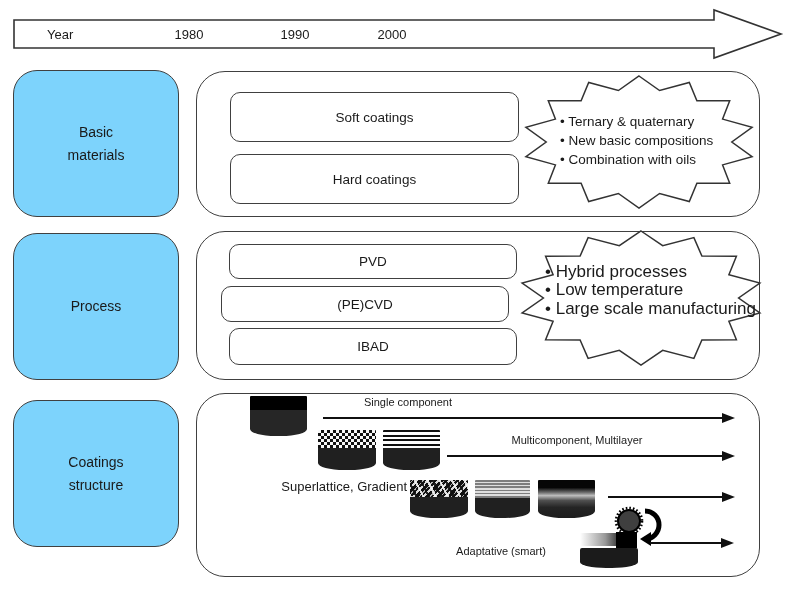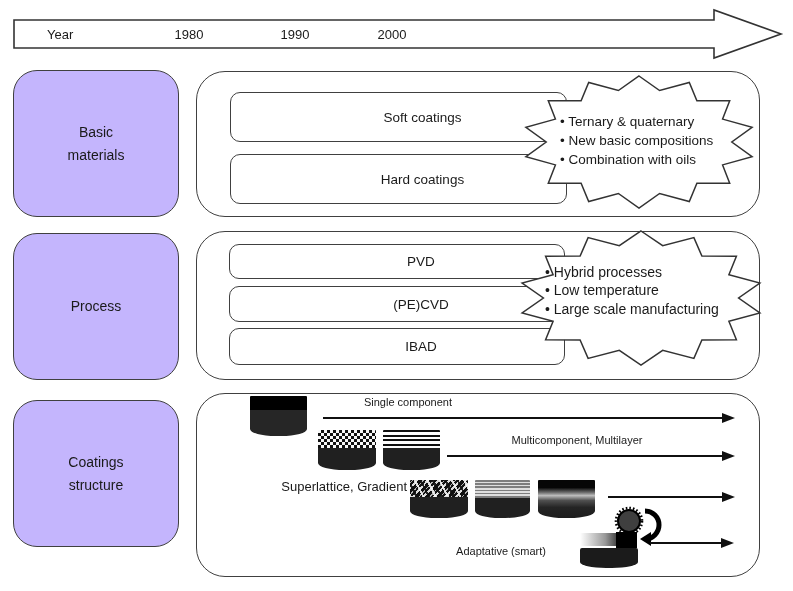--- a/index.html
+++ b/index.html
@@ -1,28 +1,28 @@
 <!DOCTYPE html>
 <html><head>
 <meta charset="utf-8">
 <style>
   html,body{margin:0;padding:0;background:#fff;}
   .canvas{position:relative;width:793px;height:591px;background:#fff;overflow:hidden;
           font-family:"Liberation Sans",sans-serif;color:#1a1a1a;}
   .abs{position:absolute;}
   .center-x{transform:translateX(-50%);}
-  .leftbox{border:1.7px solid #404040;border-radius:24px;background:#c4b5fd;
+  .leftbox{border:1.7px solid #404040;border-radius:24px;background:#7dd3fc;
            display:flex;flex-direction:column;align-items:center;justify-content:center;
            text-align:right;font-size:14px;line-height:23px;}
   .container{border:1.7px solid #404040;border-radius:29px;background:#fff;}
   .innerbox{border:1.6px solid #404040;border-radius:10px;background:#fff;
-            display:flex;align-items:center;justify-content:center;font-size:13.5px;padding-left:48px;}
+            display:flex;align-items:center;justify-content:center;font-size:13.5px;}
   .tl-label{font-size:13px;white-space:nowrap;text-align:right;}
   .burst-text{font-size:13.5px;line-height:19px;white-space:nowrap;}
-  .burst-text2{font-size:14px;line-height:18.3px;white-space:nowrap;}
+  .burst-text2{font-size:17px;line-height:18.3px;white-space:nowrap;}
   .arrow-label{font-size:11px;white-space:nowrap;}
   .nano-label{font-size:13px;line-height:15px;text-align:right;white-space:nowrap;}
   .harrow{display:flex;align-items:center;height:12px;}
   .harrow .shaft{flex:1;height:2.4px;background:#101010;}
   .harrow .head{width:0;height:0;border-left:13px solid #101010;
                 border-top:5.5px solid transparent;border-bottom:5.5px solid transparent;}
   .sample{overflow:hidden;border-radius:1px 1px 45% 45% / 1px 1px 7px 7px;}
   .sample .top{width:100%;}
   .sample .bot{width:100%;background:#202020;}
   .tex-solid{background:linear-gradient(180deg,#000 0 36%,#262626 36% 100%);}
@@ -68,21 +68,21 @@
 
   <div class="abs burst-text" style="left:560px;top:112px;">
     <div>• Ternary &amp; quaternary</div>
     <div>• New basic compositions</div>
     <div>• Combination with oils</div>
   </div>
   <div class="abs container" style="left:196px;top:231px;width:562px;height:147px;"></div>
   <div class="abs innerbox" style="left:229px;top:244px;width:286px;height:33px;">
     <span>PVD</span>
   </div>
-  <div class="abs innerbox" style="left:229px;top:286px;width:286px;height:34px;">
+  <div class="abs innerbox" style="left:221px;top:286px;width:286px;height:34px;">
     <span>(PE)CVD</span>
   </div>
   <div class="abs innerbox" style="left:229px;top:328px;width:286px;height:35px;">
     <span>IBAD</span>
   </div>
   <svg class="abs" style="left:516px;top:228px;" width="250" height="140">
     <polygon class="burst" fill="#ffffff" stroke="#333333" stroke-width="1.5" points="125.0,3.0 146.7,17.7 177.9,9.6 185.9,28.1 220.4,28.2 212.9,46.7 243.9,55.1 222.6,70.0 243.9,84.9 212.9,93.3 220.4,111.8 185.9,111.9 177.9,130.4 146.7,122.3 125.0,137.0 103.3,122.3 72.1,130.4 64.1,111.9 29.6,111.8 37.1,93.3 6.1,84.9 27.4,70.0 6.1,55.1 37.1,46.7 29.6,28.2 64.1,28.1 72.1,9.6 103.3,17.7"></polygon>
   </svg>
   <div class="abs burst-text2" style="left:545px;top:263px;">
     <div>• Hybrid processes</div>

